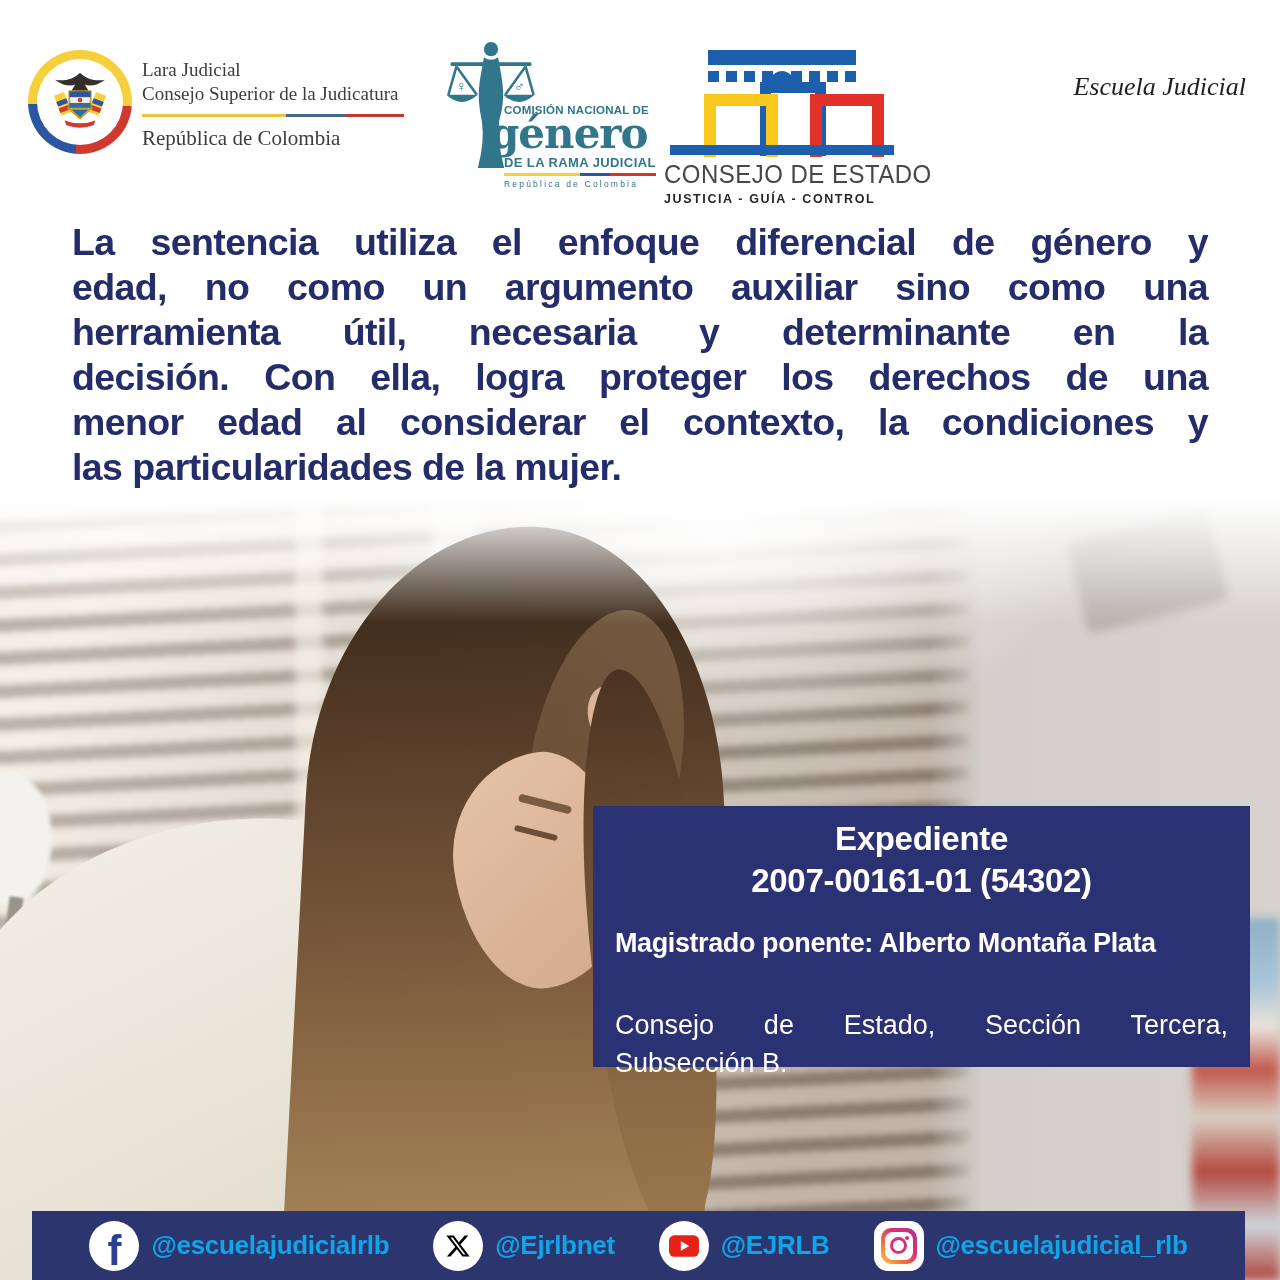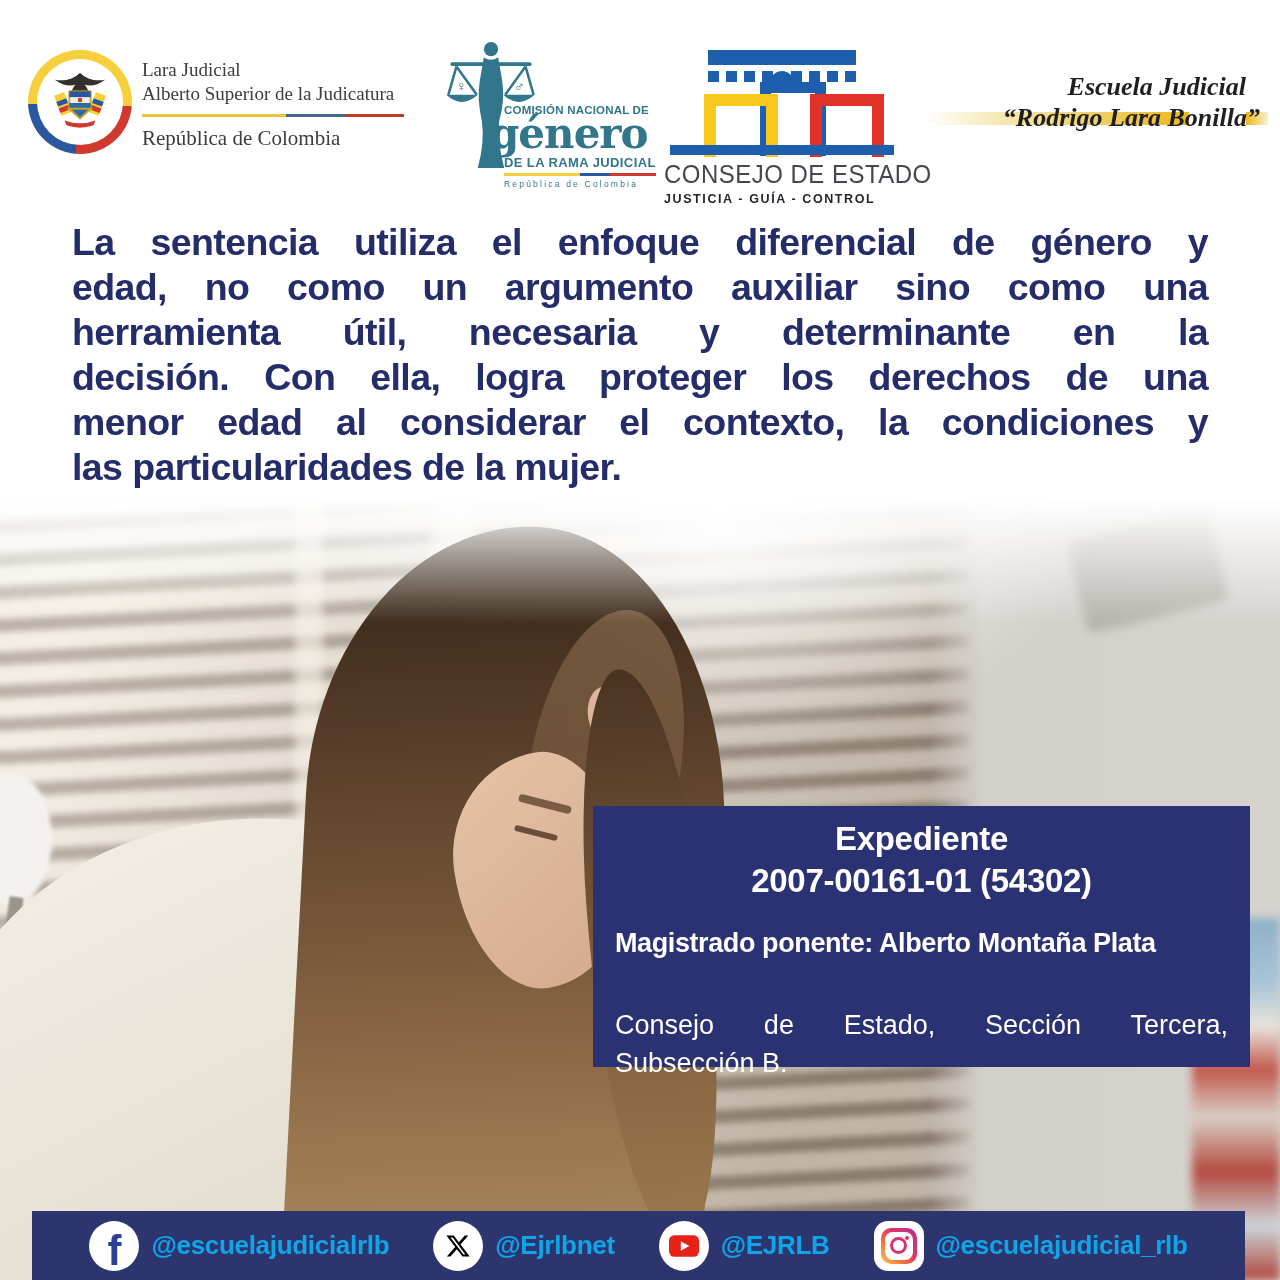--- a/index.html
+++ b/index.html
@@ -43,21 +43,21 @@
   .ce-arch-mid{left:96px;top:32px;width:44px;height:63px;border:11px solid #1d5fad;}
   .ce-arch-left{left:40px;top:44px;width:50px;height:51px;border:12px solid #f8c81c;}
   .ce-arch-right{left:146px;top:44px;width:50px;height:51px;border:12px solid #e23128;}
   .ce-base{position:absolute;left:6px;top:95px;width:224px;height:10px;background:#1d5fad;}
   .ce-title{font-size:25px;color:#44484c;letter-spacing:.5px;transform:scaleX(.96);transform-origin:left;
             white-space:nowrap;margin-top:4px;}
   .ce-sub{font-size:12.5px;font-weight:700;color:#23272b;letter-spacing:1.6px;margin-top:3px;white-space:nowrap;}
 
   
   #logo-escuela{left:925px;top:72px;width:335px;height:70px;text-align:right;
-                font-family:"Liberation Serif",serif;font-style:italic;font-weight:700;color:#1f1f1f;}
+                font-family:"Liberation Serif",serif;font-style:italic;font-weight:400;color:#1f1f1f;}
   .esc-l1{font-size:26px;line-height:30px;padding-right:14px;}
   .esc-l2-wrap{position:relative;height:34px;}
   .esc-gold-bar{position:absolute;left:0;top:10px;width:264px;height:13px;
                 background:linear-gradient(90deg,rgba(249,241,214,0) 0%,#f5e7b0 30%,#e9b91f 100%);}
   .esc-gold-tip{position:absolute;right:-8px;top:10px;width:22px;height:13px;
                 background:linear-gradient(90deg,#e9b91f,#f8f0cd);}
   .esc-l2{position:relative;z-index:1;font-size:26px;line-height:32px;}
 
   
   #quote{position:absolute;left:72px;top:220px;width:1136px;color:#242c6a;
@@ -155,21 +155,21 @@
           <rect x="19" y="22" width="22" height="6" fill="#2b57a0"></rect>
           <rect x="19" y="34" width="22" height="6" fill="#2b6ca3"></rect>
           <circle cx="30" cy="31" r="2.4" fill="#d0392e"></circle>
           <path d="M19 40 L30 50 L41 40 Z" fill="#2b6ca3" stroke="#c9a227" stroke-width="2"></path>
           <path d="M14 52 Q30 58 46 52 L44 57 Q30 62 16 57 Z" fill="#d0392e"></path>
         </svg>
       </div>
     </div>
     <div class="rama-text">
       <div class="rama-l1">Lara Judicial</div>
-      <div class="rama-l2">Alberto Superior de la Judicatura</div>
+      <div class="rama-l2">Consejo Superior de la Judicatura</div>
       <div class="tricolor rama-div"></div>
       <div class="rama-l3">República de Colombia</div>
     </div>
   </div>
 
   <div class="logo" id="logo-genero">
     <svg class="gen-figure" width="90" height="132" viewBox="0 0 88 130">
       <circle cx="44" cy="9" r="7" fill="#31768a"></circle>
       <rect x="4" y="22" width="80" height="3.5" rx="1.7" fill="#31768a"></rect>
       <path d="M37 17 Q44 22 51 17 L55 40 Q58 60 52 80 Q50 100 57 126 L31 126 Q38 100 35 80 Q30 58 33 40 Z" fill="#31768a"></path>
@@ -205,25 +205,20 @@
       <div class="ce-arch ce-arch-left"></div>
       <div class="ce-arch ce-arch-right"></div>
       <div class="ce-base"></div>
     </div>
     <div class="ce-title">CONSEJO DE ESTADO</div>
     <div class="ce-sub">JUSTICIA - GUÍA - CONTROL</div>
   </div>
 
   <div class="logo" id="logo-escuela">
     <div class="esc-l1">Escuela Judicial</div>
-    <div class="esc-l2-wrap">
-      <div class="esc-gold-bar"></div>
-      <div class="esc-gold-tip"></div>
-      <div class="esc-l2">“Rodrigo Lara Bonilla”</div>
-    </div>
   </div>
 
   <section id="quote">
     <div class="pline">La sentencia utiliza el enfoque diferencial de género y</div>
     <div class="pline">edad, no como un argumento auxiliar sino como una</div>
     <div class="pline">herramienta útil, necesaria y determinante en la</div>
     <div class="pline">decisión. Con ella, logra proteger los derechos de una</div>
     <div class="pline">menor edad al considerar el contexto, la condiciones y</div>
     <div class="pline last">las particularidades de la mujer.</div>
   </section>

